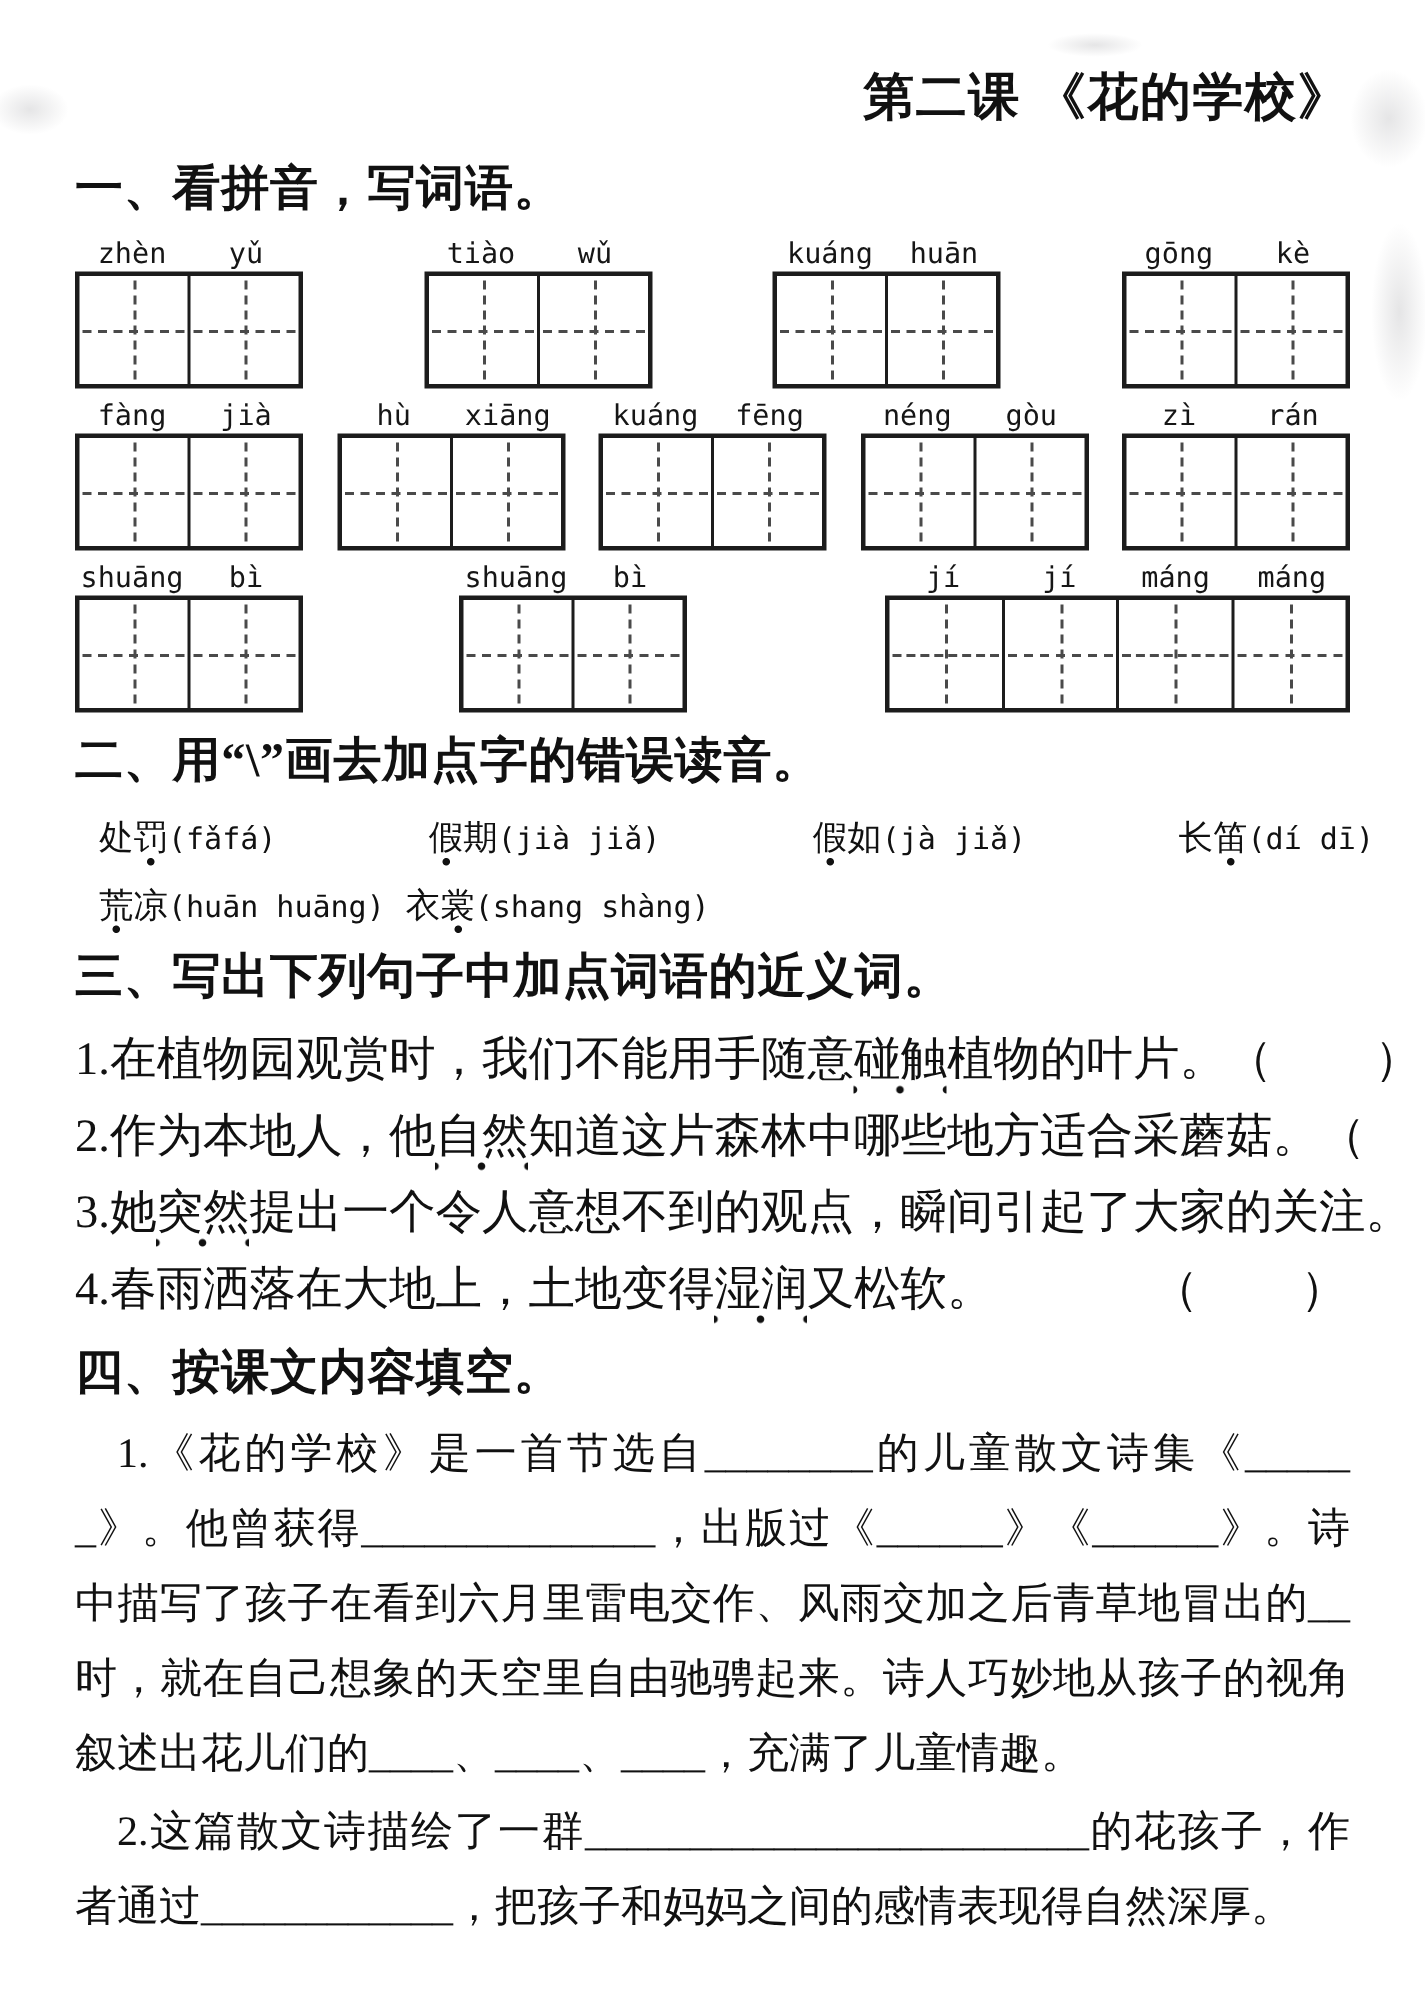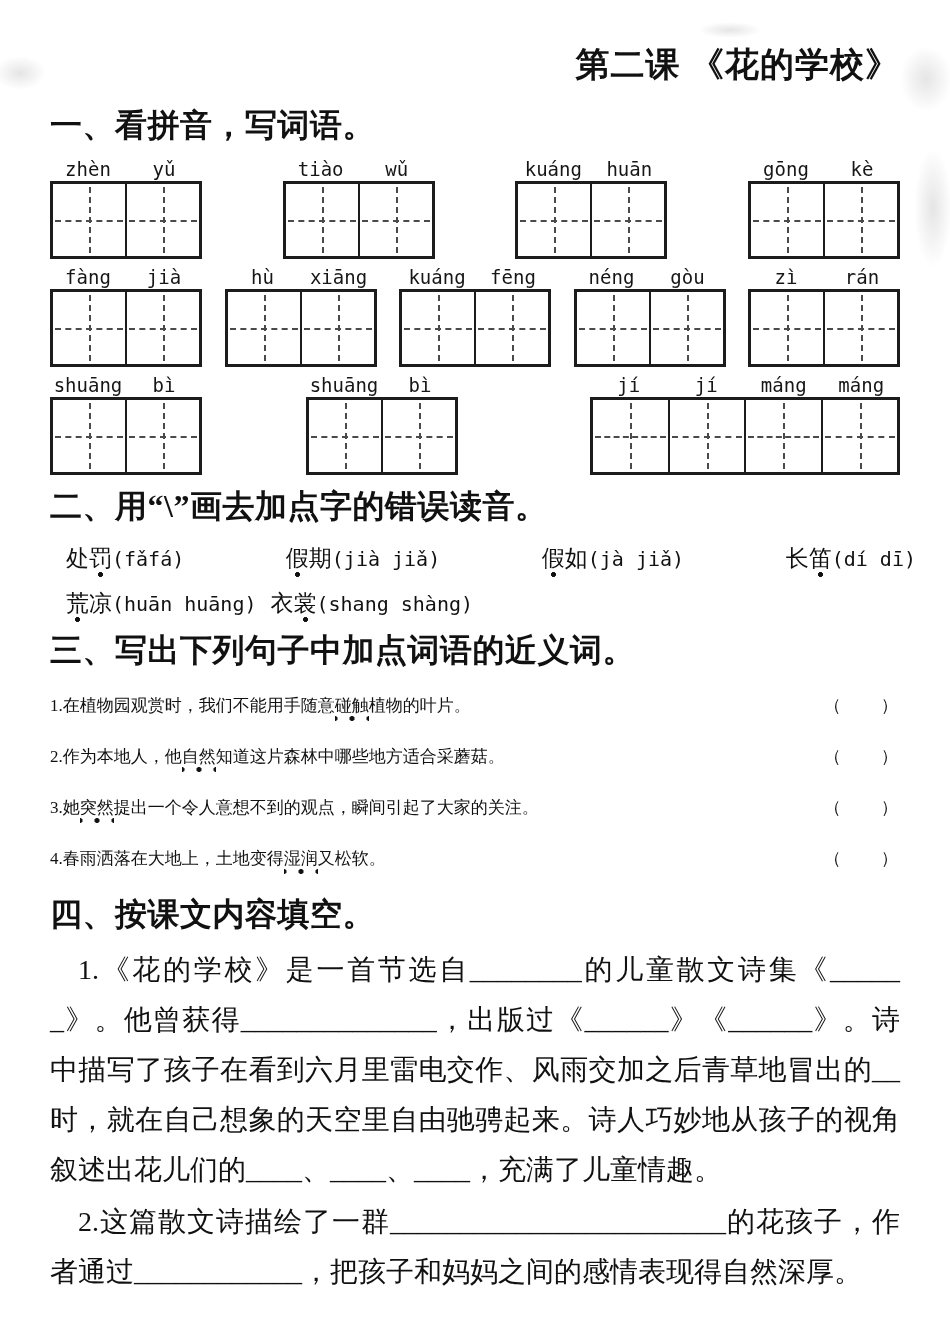--- a/index.html
+++ b/index.html
@@ -54,21 +54,21 @@
   .dot-under{
     background-image:radial-gradient(circle, #111 2.2px, rgba(0,0,0,0) 2.8px);
     background-size:1em 7px;
     background-repeat:repeat-x;
     background-position:center bottom;
     padding-bottom:7px;
   }
 
   
   .sent-line{display:flex;justify-content:space-between;width:850px;
-    font-size:17px;margin:0 0 2px 0;line-height:49px;align-items:baseline;}
+    font-size:31px;margin:0 0 2px 0;line-height:49px;align-items:baseline;}
   .sent-text{white-space:nowrap;}
   .bracket{white-space:nowrap;letter-spacing:2px;}
 
   
   .fill-para{
     width:850px;font-size:28px;line-height:50px;
     text-align:justify;word-break:break-all;
     margin:0 0 2px 0;text-indent:1em;
   }
 </style>

